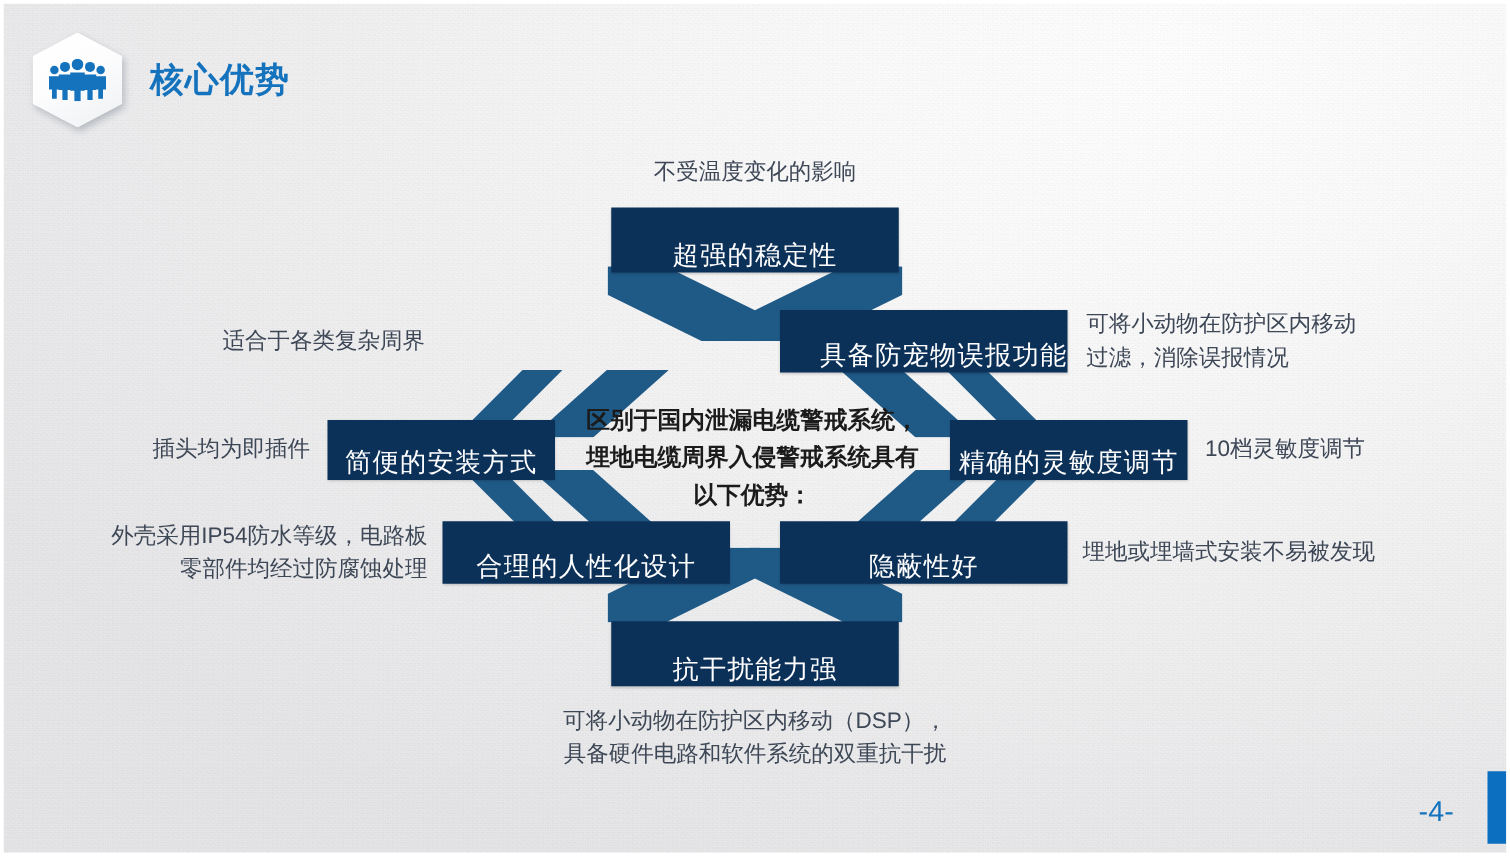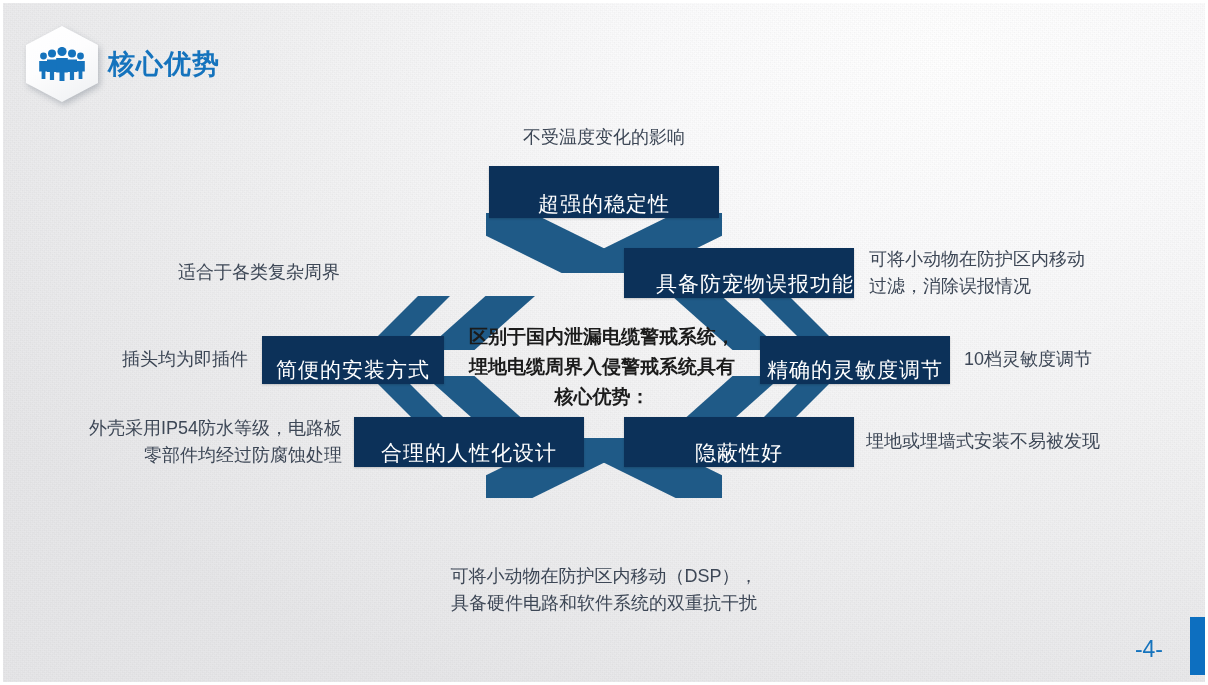--- a/index.html
+++ b/index.html
@@ -43,21 +43,21 @@
     z-index: 40;
   }
 
   
   #header {
     position: absolute;
     left: 26px;
     top: 26px;
     display: flex;
     align-items: center;
-    gap: 10px;
+    gap: 22px;
     z-index: 20;
   }
 
   .hex-wrap {
     position: relative;
     width: 72px;
     height: 76px;
     filter: drop-shadow(2px 3px 3px rgba(90,100,115,.35));
   }
   .hex {
@@ -229,24 +229,27 @@
   </div>
 
   <div class="box" style="left:354px; top:417px; width:230px; height:50px;font-family:Liberation Mono, monospace;">
     <span>合理的人性化设计</span>
   </div>
 
   <div class="box" style="left:624px; top:417px; width:230px; height:50px;">
     <span>隐蔽性好</span>
   </div>
 
+  <div class="box" style="left:489px; top:497px; width:230px; height:52px;">
+    <span>抗干扰能力强</span>
+  </div>
 
   <div id="center-text">区别于国内泄漏电缆警戒系统，
 埋地电缆周界入侵警戒系统具有
-核心优势：</div>
+以下优势：</div>
 
   <div class="cap c" style="left:454px; top:124px; width:300px;">不受温度变化的影响</div>
 
   <div class="cap r" style="left:44px; top:259px; width:296px;">适合于各类复杂周界</div>
 
   <div class="cap l" style="left:869px; top:246px; width:300px;">可将小动物在防护区内移动
 过滤，消除误报情况</div>
 
   <div class="cap r" style="left:16px; top:346px; width:232px;">插头均为即插件</div>
 

